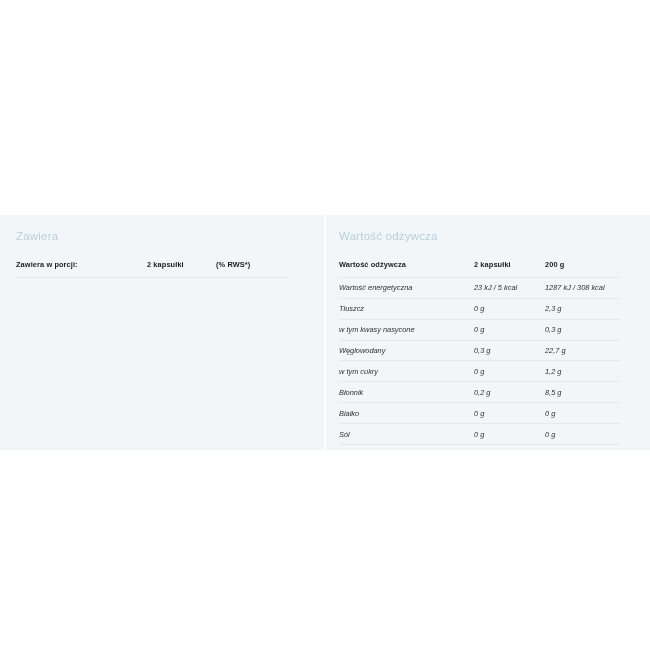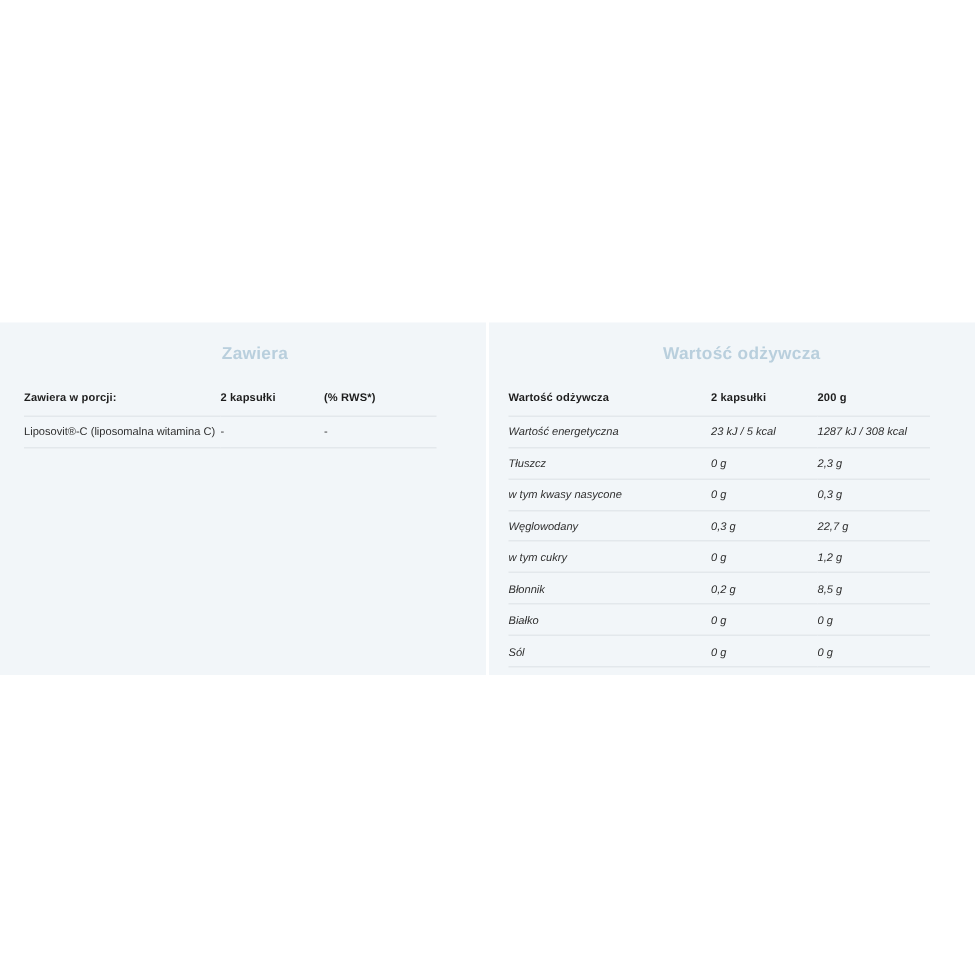--- a/index.html
+++ b/index.html
@@ -40,26 +40,25 @@
     box-sizing: border-box;
     position: relative;
   }
   .panel--left  { width: 324px; padding: 14px 0 0 16px; }
   .panel--gap   { width: 2px; background: #ffffff; }
   .panel--right { width: 324px; padding: 14px 0 0 7px; }
 
   .panel-title {
     color: #b9cfdd;
     font-size: 11.5px;
-    font-weight: bold;
+    font-weight: normal;
     letter-spacing: 0.2px;
     margin: 0 0 0 0;
     line-height: 14px;
     white-space: nowrap;
-    text-align: center;
   }
   .panel--right .panel-title { margin-left: 6px; }
 
   
   table.nutri {
     border-collapse: collapse;
     table-layout: fixed;
     margin-top: 17px;
     font-size: 7.4px;
     color: #2b2b2b;
@@ -137,25 +136,20 @@
             <col class="c3">
           </colgroup>
         <thead>
           <tr>
             <th>Zawiera w porcji:</th>
             <th>2 kapsułki</th>
             <th>(% RWS*)</th>
           </tr>
         </thead>
         <tbody>
-          <tr>
-            <td>Liposovit®-C (liposomalna witamina C)</td>
-            <td class="nowrap">-</td>
-            <td class="nowrap">-</td>
-          </tr>
         </tbody>
       </table>
     </section>
 
     <div class="panel--gap"></div>
 
     <section class="panel panel--right">
       <h2 class="panel-title">Wartość odżywcza</h2>
 
       <table class="nutri">

